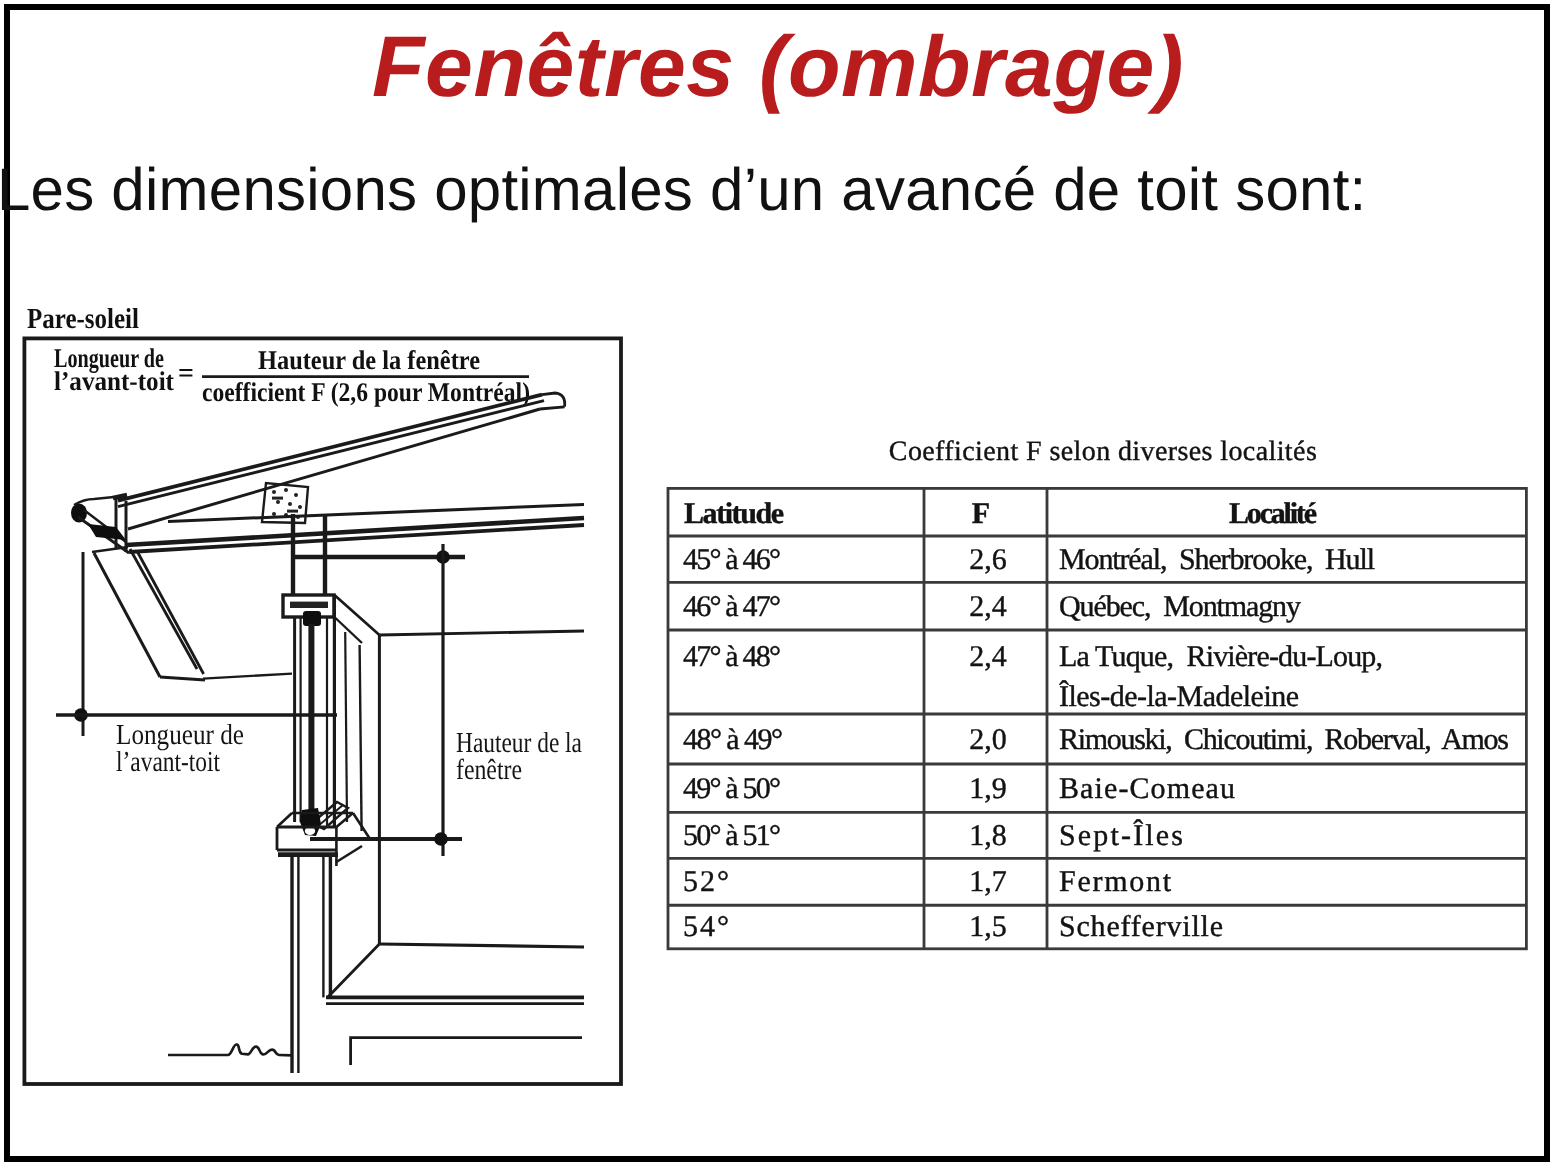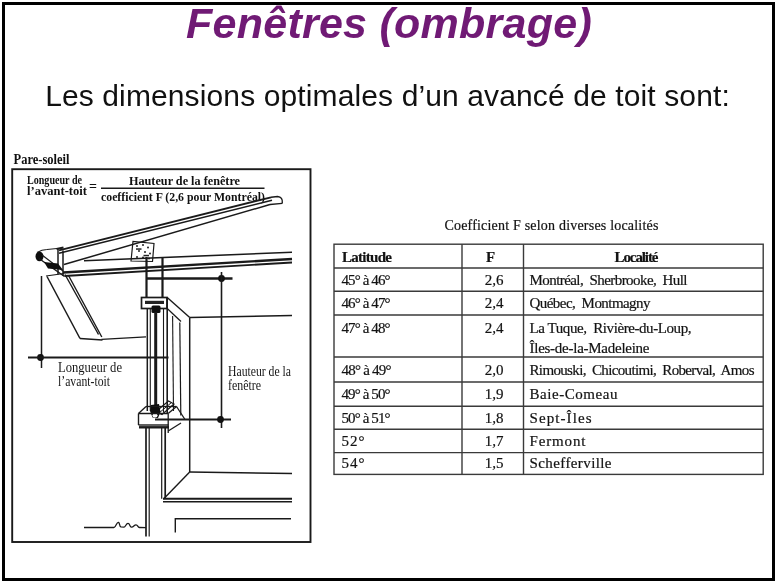--- a/index.html
+++ b/index.html
@@ -1,22 +1,22 @@
 <!DOCTYPE html>
 <html><head>
 <meta charset="utf-8">
 <style>
   html,body{margin:0;padding:0;background:#ffffff;}
   body{width:778px;height:585px;position:relative;overflow:hidden;
        font-family:"Liberation Sans", sans-serif;}
   .frame{position:absolute;left:2.2px;top:2px;width:772.6px;height:579px;
          border:3px solid #000;box-sizing:border-box;}
-  .title{position:absolute;left:0;top:2px;width:778px;text-align:center;
-         font-size:43px;line-height:43px;font-weight:bold;font-style:italic;color:#701a75;letter-spacing:0.25px;}
-  .subtitle{position:absolute;left:-1.5px;top:81px;width:778px;text-align:center;
+  .title{position:absolute;left:0;top:13px;width:778px;text-align:center;
+         font-size:43px;line-height:43px;font-weight:bold;font-style:italic;color:#b91c1c;letter-spacing:0.25px;}
+  .subtitle{position:absolute;left:-1.5px;top:81px;width:778px;text-align:left;
          font-size:30px;line-height:30px;color:#111;letter-spacing:0.12px;}
 </style>
 </head>
 <body>
 <div class="frame"></div>
 <div class="title">Fenêtres (ombrage)</div>
 <div class="subtitle">Les dimensions optimales d’un avancé de toit sont:</div>
 
 <svg width="448" height="290" viewBox="330 200 448 290" style="position:absolute;left:330px;top:200px;" fill="none" stroke="none">
   <g stroke="#3a3a3a" stroke-width="1.4">

